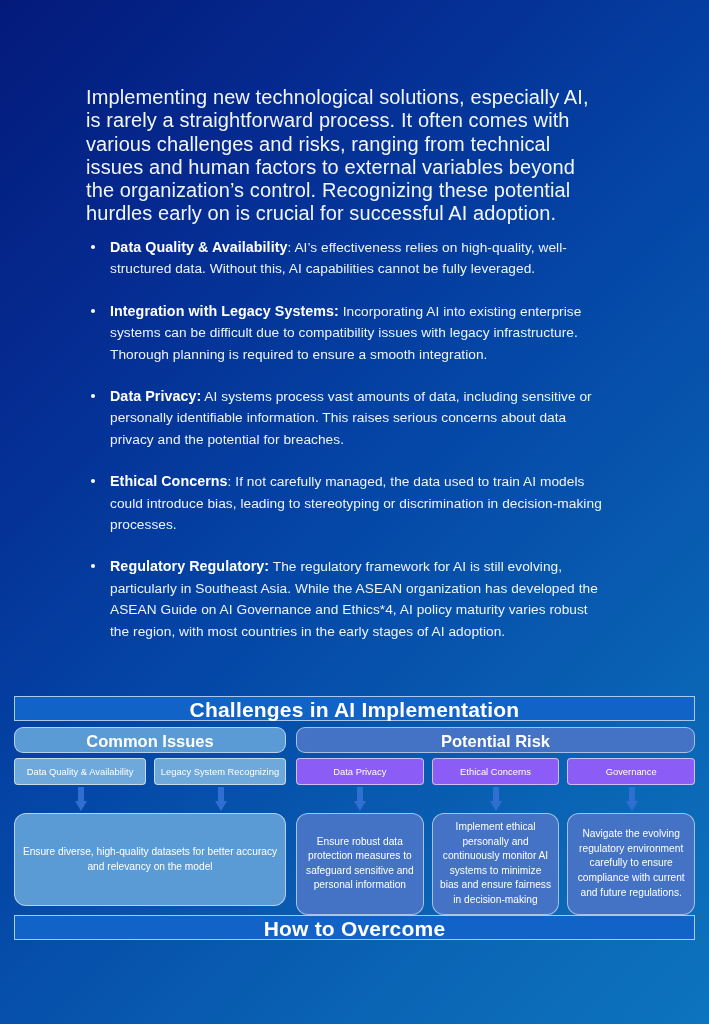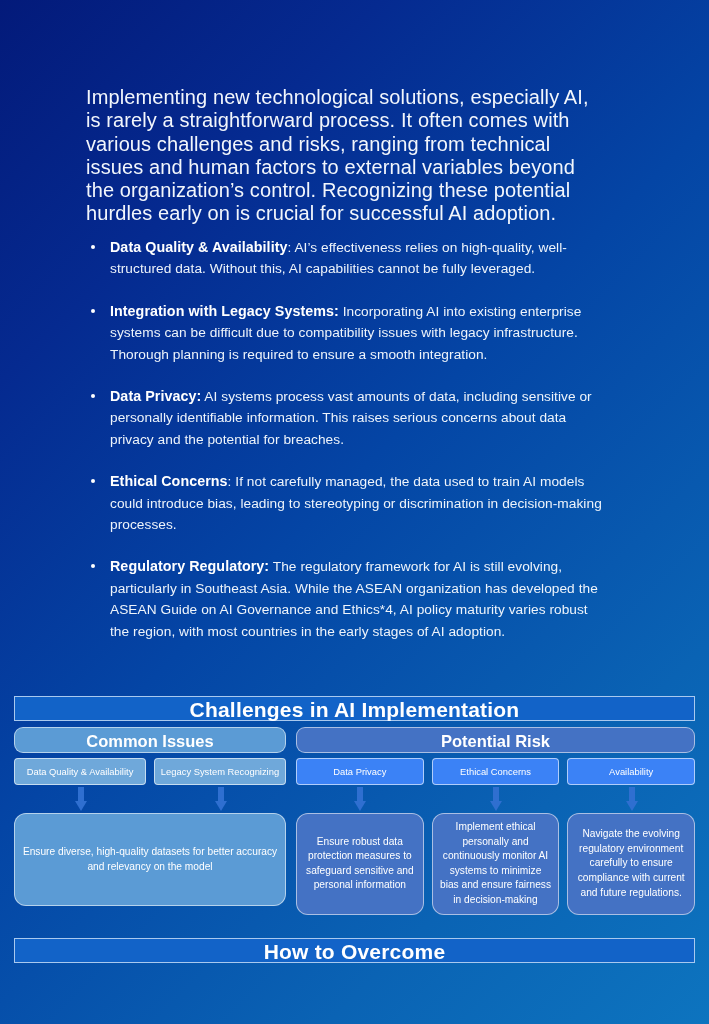--- a/index.html
+++ b/index.html
@@ -77,21 +77,21 @@
     height: 25px;
     line-height: 25px;
     text-align: center;
     font-size: 21px;
     font-weight: bold;
     color: #ffffff;
     letter-spacing: 0.2px;
     box-sizing: border-box;
   }
   .banner.bottom {
-    margin-top: 23px;
+    margin-top: 0;
   }
   .columns {
     display: flex;
     gap: 10px;
     margin-top: 6px;
   }
   .col {
     flex: 0 0 auto;
   }
   .col-common { width: 272px; }
@@ -125,21 +125,21 @@
     text-align: center;
     font-size: 9.4px;
     color: #ffffff;
     border-radius: 4px;
     border: 1px solid rgba(255,255,255,0.6);
     box-sizing: border-box;
     padding: 0 2px;
     line-height: 11px;
   }
   .chip-common { background: #6fa8da; }
-  .chip-risk   { background: #3b82f6; }
+  .chip-risk   { background: #8b5cf6; }
 
   .arrows {
     display: flex;
     gap: 8px;
     margin-top: 2px;
     height: 26px;
   }
   .arrow-cell {
     flex: 1 1 0;
     display: flex;
@@ -251,21 +251,21 @@
         <div class="sol sol-common">Ensure diverse, high-quality datasets for better accuracy and relevancy on the model</div>
       </div>
     </div>
 
     <div class="col col-risk">
       <div class="col-head head-risk">Potential Risk</div>
 
       <div class="chips">
         <div class="chip chip-risk">Data Privacy</div>
         <div class="chip chip-risk">Ethical Concerns</div>
-        <div class="chip chip-risk">Availability</div>
+        <div class="chip chip-risk">Governance</div>
       </div>
 
       <div class="arrows">
         <div class="arrow-cell">
           <div class="arrow">
               <div class="shaft"></div>
               <div class="head"></div>
             </div>
         </div>
         <div class="arrow-cell">

